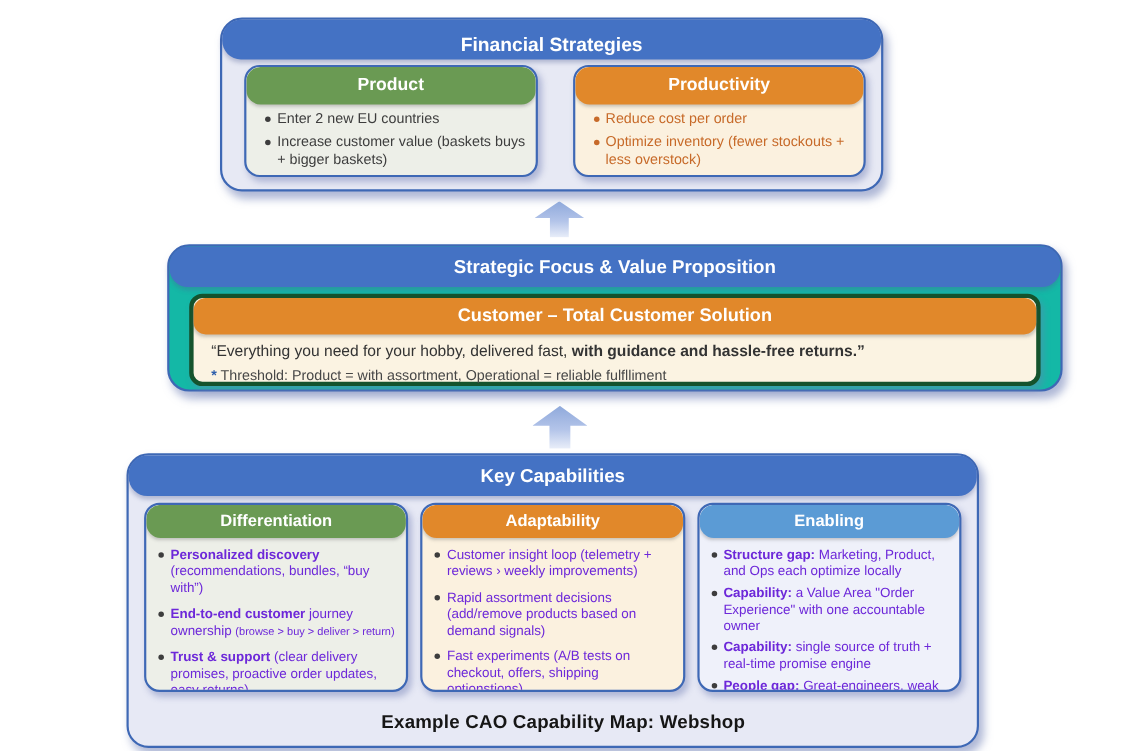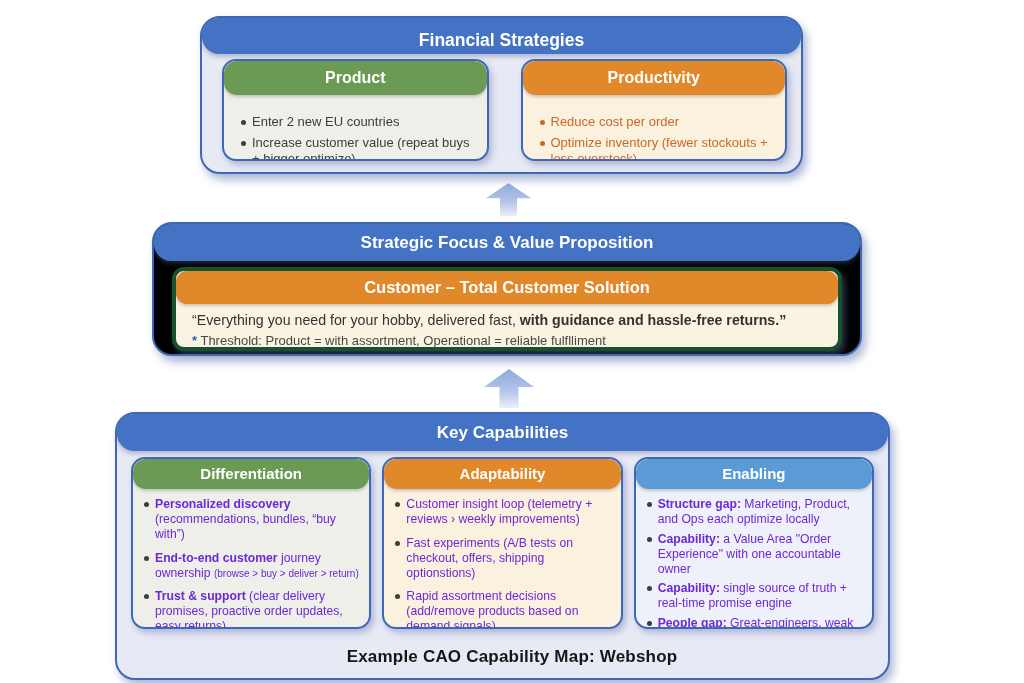--- a/index.html
+++ b/index.html
@@ -11,21 +11,21 @@
   }
 
   
   .box {
     position:absolute;
     border:2.5px solid #3E68B5;
     border-radius:20px;
     box-shadow:4px 6px 8px rgba(110,125,180,0.55);
   }
   .box.top    { left:200px; top:16px;  width:603px; height:158px; background:#E7E9F4; }
-  .box.middle { left:152px; top:222px; width:710px; height:134px; background:#000000; }
+  .box.middle { left:152px; top:222px; width:814px; height:134px; background:#14b8a6; }
   .box.bottom { left:115px; top:412px; width:775px; height:268px; background:#E7E9F5; }
 
   .band {
     width:100%;
     background:#4472C4;
     border-radius:17px;
     color:#ffffff;
     font-weight:bold;
     text-align:center;
     box-shadow:0 3px 4px rgba(80,95,150,0.35);
@@ -57,21 +57,21 @@
   .row .pill { height:34px; line-height:34px; font-size:16px; }
   .growth-body       { background:#EDEFE8; }
   .productivity-body { background:#FBF1DF; }
 
   ul { list-style:none; }
   li { position:relative; padding-left:16px; }
   .dot {
     position:absolute; left:5px; top:6px;
     width:5px; height:5px; border-radius:50%; background:#3d3d3d;
   }
-  .row ul { padding:19px 8px 0 12px; font-size:13px; line-height:1.22; color:#3d3d3d; }
+  .row ul { padding:5px 8px 0 12px; font-size:13px; line-height:1.22; color:#3d3d3d; }
   .row li { margin-bottom:5px; }
   .productivity-body ul { color:#C76A29; }
   .productivity-body .dot { background:#C76A29; }
 
   
   .inner {
     margin:6px 18px 4px 18px;
     border:4px solid #14532d;
     border-radius:12px;
     background:#FBF3E2;
@@ -120,21 +120,21 @@
 <div class="canvas">
 
   <section class="box top">
     <div class="band">Financial Strategies</div>
     <div class="row">
 
       <div class="subbox growth-body">
         <div class="pill green">Product</div>
         <ul>
           <li><span class="dot"></span><span>Enter 2 new EU countries</span></li>
-          <li><span class="dot"></span><span>Increase customer value (repeat buys + bigger optimize)</span></li>
+          <li><span class="dot"></span><span>Increase customer value (baskets buys + bigger baskets)</span></li>
         </ul>
       </div>
 
       <div class="subbox productivity-body">
         <div class="pill orange">Productivity</div>
         <ul>
           <li><span class="dot"></span><span>Reduce cost per order</span></li>
           <li><span class="dot"></span><span>Optimize inventory (fewer stockouts + less overstock)</span></li>
         </ul>
       </div>
@@ -165,22 +165,22 @@
           <li><span class="dot"></span><span class="b">Personalized discovery</span><span> (recommendations, bundles, “buy with”)</span><span class="sm"></span></li>
           <li><span class="dot"></span><span class="b">End-to-end customer</span><span> journey ownership </span><span class="sm">(browse &gt; buy &gt; deliver &gt; return)</span></li>
           <li><span class="dot"></span><span class="b">Trust &amp; support</span><span> (clear delivery promises, proactive order updates, easy returns)</span><span class="sm"></span></li>
         </ul>
       </div>
 
       <div class="subbox adapt-body">
         <div class="pill orange">Adaptability</div>
         <ul class="col-body">
           <li><span class="dot"></span><span class="b"></span><span>Customer insight loop (telemetry + reviews › weekly improvements)</span></li>
+          <li><span class="dot"></span><span class="b"></span><span>Rapid assortment decisions (add/remove products based on demand signals)</span></li>
           <li><span class="dot"></span><span class="b"></span><span>Fast experiments (A/B tests on checkout, offers, shipping optionstions)</span></li>
-          <li><span class="dot"></span><span class="b"></span><span>Rapid assortment decisions (add/remove products based on demand signals)</span></li>
         </ul>
       </div>
 
       <div class="subbox enab-body">
         <div class="pill blue">Enabling</div>
         <ul class="col-body">
           <li><span class="dot"></span><span class="b">Structure gap:</span><span> Marketing, Product, and Ops each optimize locally</span></li>
           <li><span class="dot"></span><span class="b">Capability:</span><span> a Value Area "Order Experience" with one accountable owner</span></li>
           <li><span class="dot"></span><span class="b">Capability:</span><span> single source of truth + real-time promise engine</span></li>
           <li><span class="dot"></span><span class="b">People gap:</span><span> Great-engineers, weak analytics, experimencation, </span></li>

